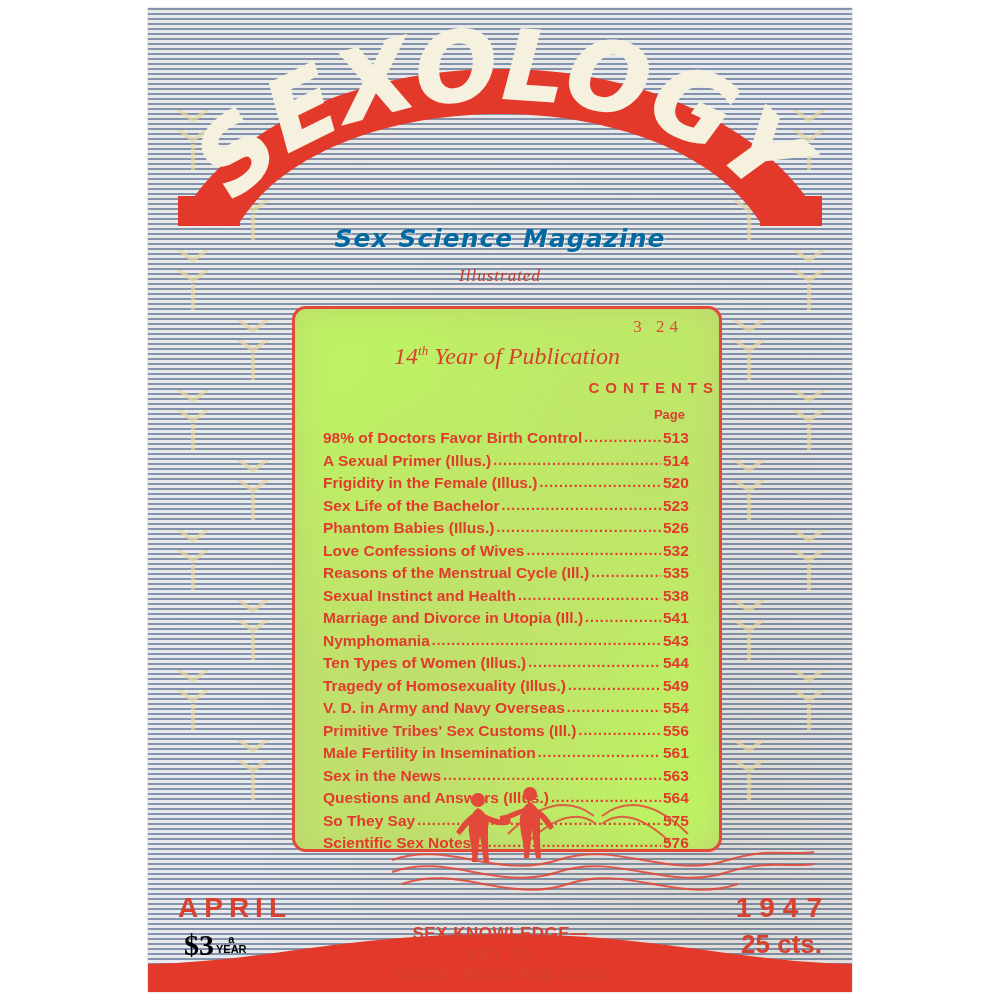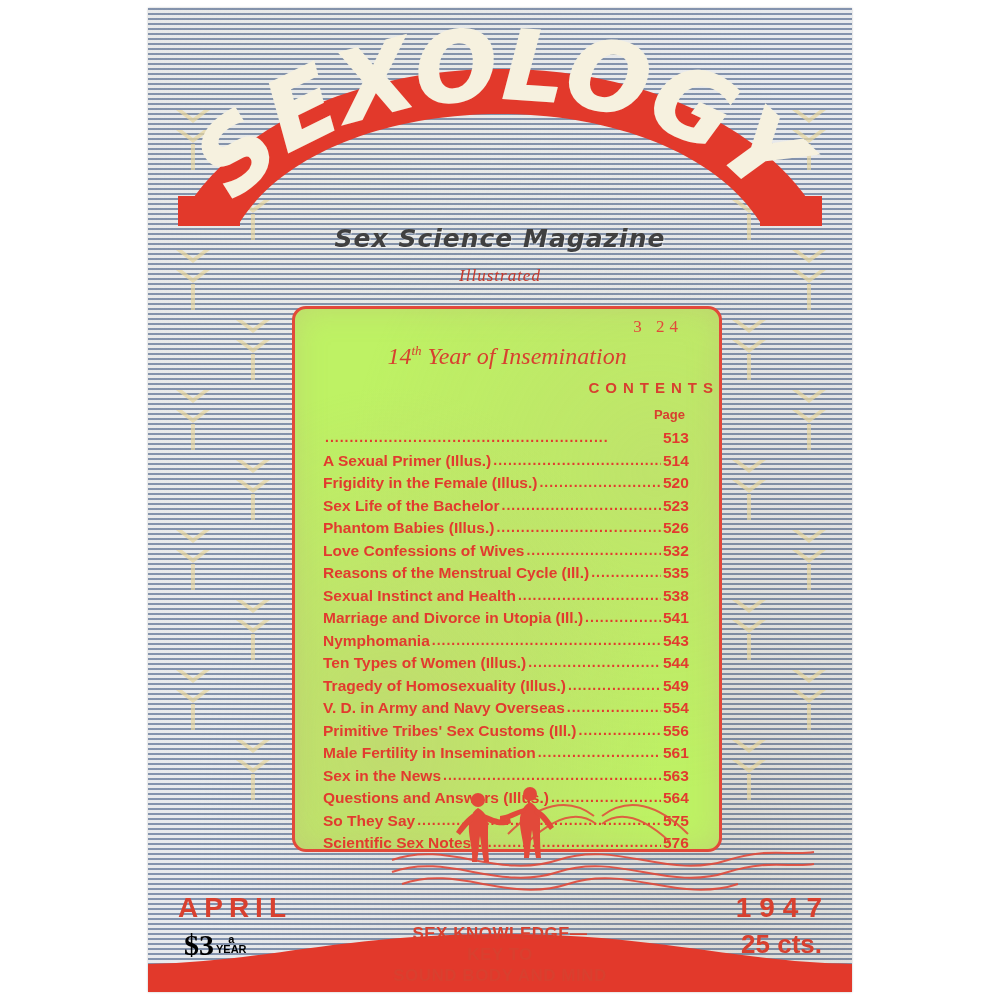--- a/index.html
+++ b/index.html
@@ -87,21 +87,21 @@
     inset: 0;
   }
   #arc-band svg { display: block; }
 
   #subtitle {
     position: absolute;
     left: 0;
     top: 198px;
     width: 100%;
     text-align: center;
-    color: #404040;
+    color: #0369a1;
     font-family: "DejaVu Sans", sans-serif;
     font-weight: bold;
     font-style: italic;
     font-size: 25px;
     letter-spacing: 1px;
     text-shadow: 1px 1px 0 rgba(255,255,255,0.5);
   }
   #illustrated {
     position: absolute;
     left: 0;
@@ -379,28 +379,29 @@
     <div id="illustrated">Illustrated</div>
   </div>
 
   <div id="contents-panel">
     <div id="panel-tint"></div>
 
     <div id="issue-nums">3   24</div>
 
     <div id="year-pub">
       <span>14</span><span class="sup">th</span>
-      <span>Year of Insemination</span>
+      <span>Year of Publication</span>
     </div>
 
     <div id="contents-head">CONTENTS</div>
     <div id="page-label">Page</div>
 
     <div id="toc">
         <div class="toc-row">
+          <span class="toc-title">98% of Doctors Favor Birth Control</span>
           <span class="toc-dots">..........................................................</span>
           <span class="toc-page">513</span>
         </div>
         <div class="toc-row">
           <span class="toc-title">A Sexual Primer (Illus.)</span>
           <span class="toc-dots">..........................................................</span>
           <span class="toc-page">514</span>
         </div>
         <div class="toc-row">
           <span class="toc-title">Frigidity in the Female (Illus.)</span>

